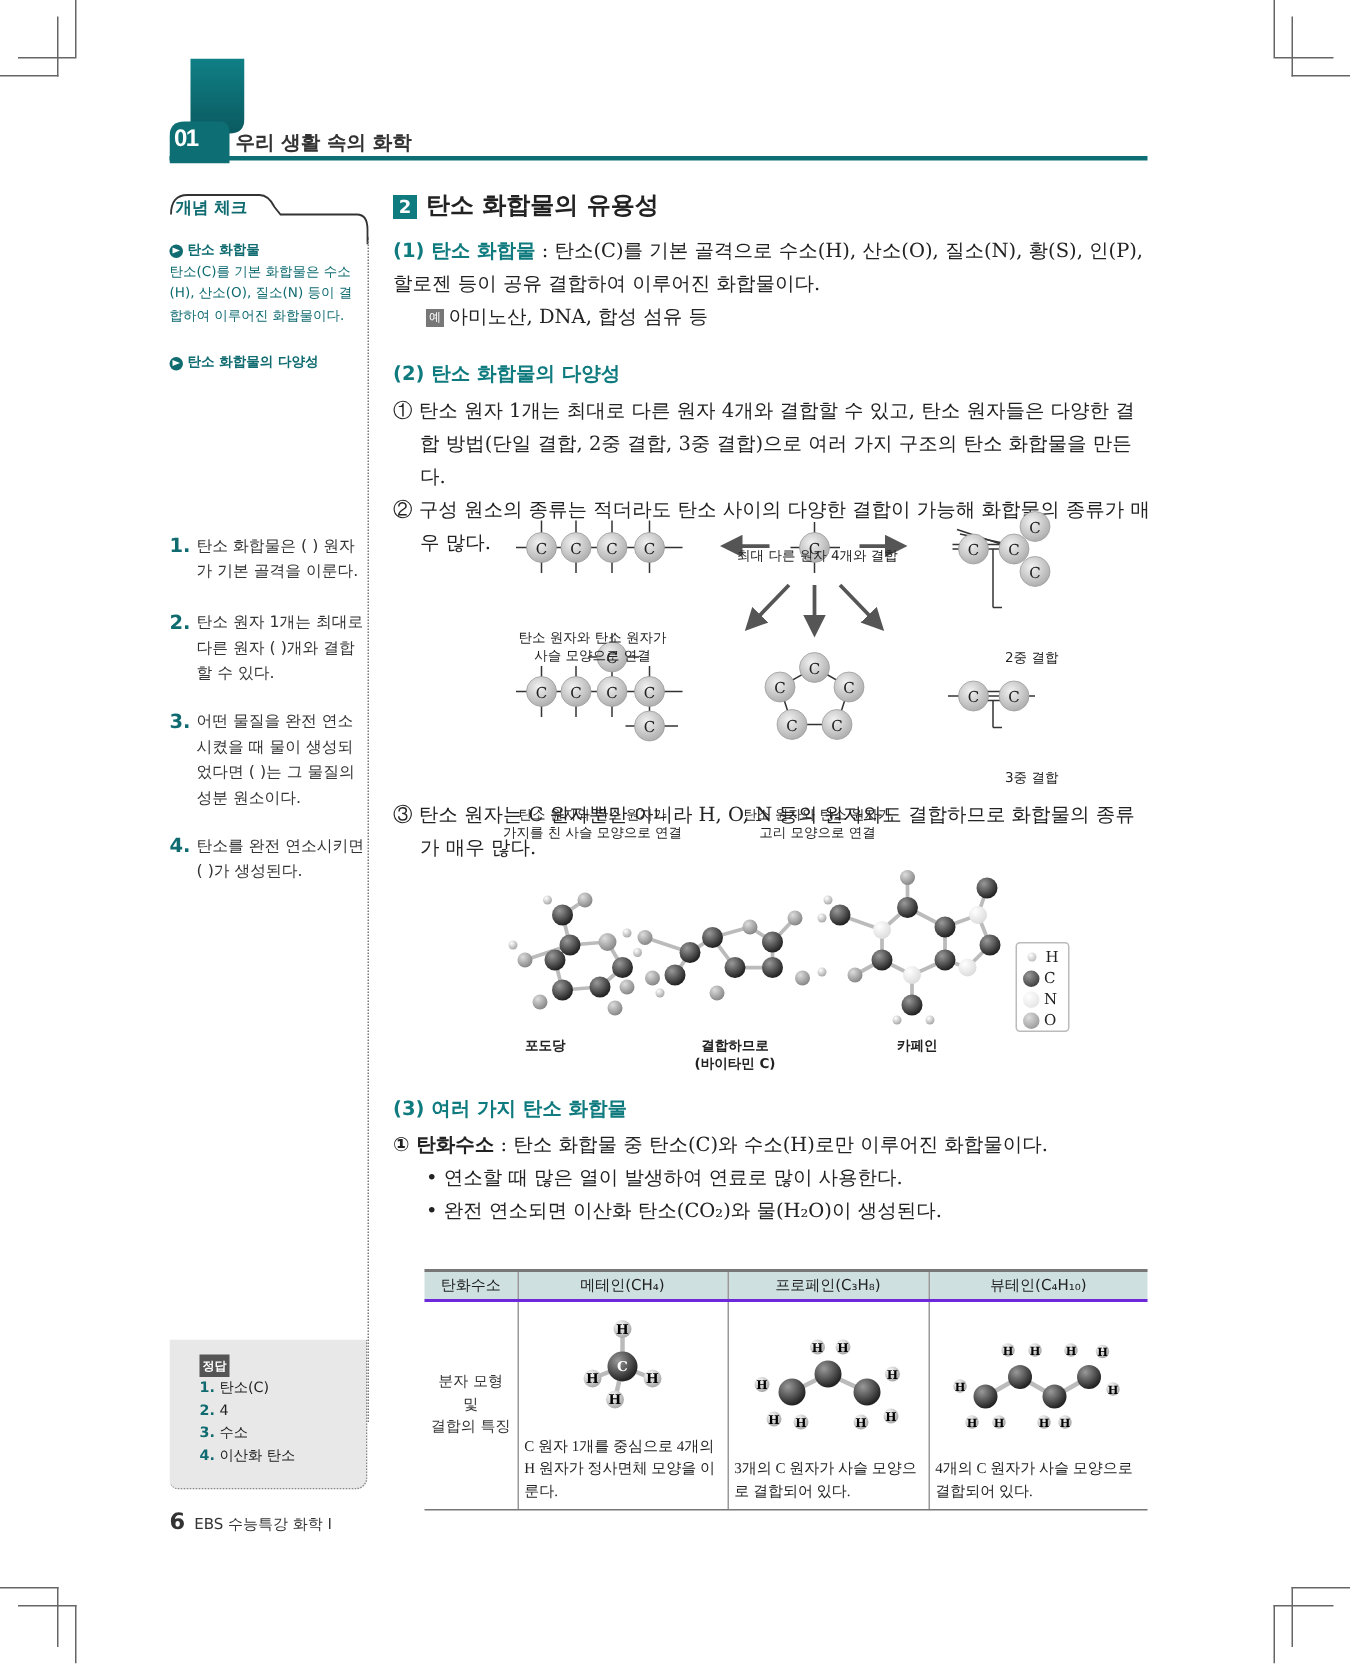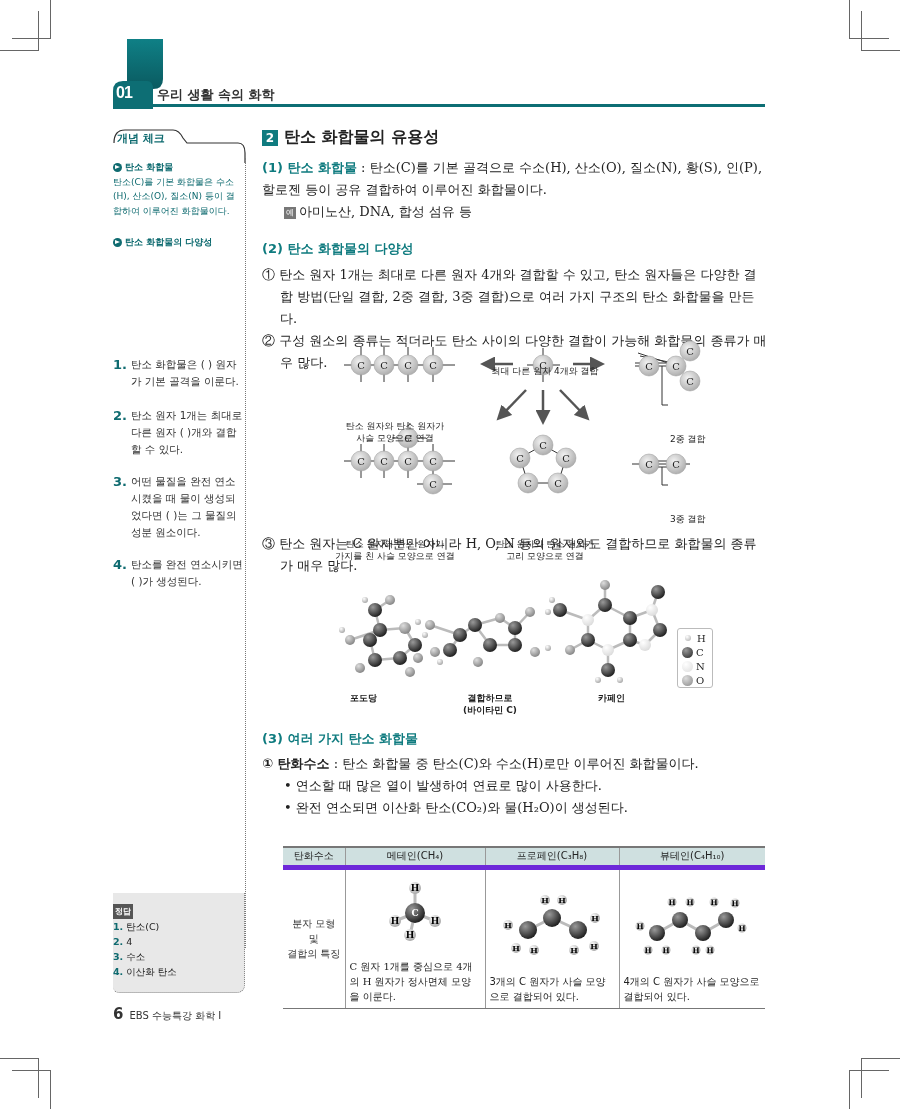--- a/index.html
+++ b/index.html
@@ -16,21 +16,21 @@
   .hdr-line { position: absolute; left: 113px; top: 104px; width: 652px; height: 3px; background: #0d6e74; }
   .sb-tab { position: absolute; left: 117px; top: 131px; font-size: 11px; font-weight: bold; color: #0f6b70; }
   .sb-dotted { position: absolute; left: 245px; top: 158px; width: 0; height: 790px; border-left: 1px dotted #777; }
   .sb-block { position: absolute; left: 113px; width: 128px; font-size: 9px; line-height: 14.5px; color: #0f6b70; }
   .sb-block .ttl { font-weight: bold; display: flex; align-items: center; gap: 3px; }
   .arrow-ic { display: inline-block; width: 9px; height: 9px; border-radius: 50%; background: #0f6b70; position: relative; }
   .arrow-ic::after { content: ""; position: absolute; left: 2px; top: 2px; border-left: 5px solid #fff; border-top: 2.5px solid transparent; border-bottom: 2.5px solid transparent; }
   .q { position: absolute; left: 113px; width: 130px; font-size: 10.5px; line-height: 17px; color: #333; }
   .q .n { position: absolute; left: 0; top: 0; font-weight: bold; color: #0f6b70; font-size: 13px; }
   .q .t { padding-left: 18px; display: block; }
-  .ans { position: absolute; left: 113px; top: 893px; width: 132px; height: 100px; background: #e8e8e8; border-radius: 0 0 8px 6px; border-bottom: 1px dotted #888; border-right: 1px dotted #888; padding: 10px 0; font-size: 9.5px; line-height: 15px; }
+  .ans { position: absolute; left: 113px; top: 893px; width: 132px; height: 100px; background: #e8e8e8; border-radius: 0 0 8px 6px; border-bottom: 1px dotted #888; border-right: 1px dotted #888; padding: 10px 20px; font-size: 9.5px; line-height: 15px; }
   .ans .badge { display: inline-block; background: #555; color: #fff; font-size: 8px; padding: 0 2px; font-weight: bold; }
   .ans .n { color: #0f6b70; font-weight: bold; }
 
   
   .ftr { position: absolute; left: 113px; top: 1005px; font-size: 10px; color: #333; display: flex; align-items: baseline; gap: 6px; }
   .ftr .pg { font-size: 15px; font-weight: bold; }
 
   
   .main { position: absolute; left: 262px; width: 505px; }
   .sec-title { top: 127px; font-size: 16px; font-weight: bold; display: flex; align-items: center; gap: 6px; color: #222; }
@@ -45,26 +45,26 @@
   .diagram { position: absolute; left: 330px; top: 330px; width: 400px; height: 200px; }
   .dlabel { position: absolute; font-size: 9px; color: #222; text-align: center; line-height: 12px; margin-top: 33px; }
 
   .mol-label { position: absolute; font-size: 9px; color: #222; text-align: center; line-height: 12px; font-weight: bold; }
   .legend { position: absolute; left: 677px; top: 628px; width: 36px; height: 60px; border: 1px solid #bbb; border-radius: 3px; background: #fff; font-size: 10px; padding: 2px 4px; }
   .legend .row { display: flex; align-items: center; gap: 3px; height: 14px; }
   .legend .dot { display: inline-block; border-radius: 50%; }
 
   
   .tbl { position: absolute; left: 283px; top: 846px; width: 482px; border-collapse: collapse; font-size: 10px; }
-  .tbl th { background: #cfe0e0; font-weight: normal; height: 20px; border-top: 2px solid #777; border-bottom: 5px solid #6d28d9; font-size: 10px; }
+  .tbl th { background: #cfe0e0; font-weight: normal; height: 20px; border-top: 2px solid #777; border-bottom: 2px solid #6d28d9; font-size: 10px; }
   .tbl th, .tbl td { border-left: 1px solid #999; }
   .tbl th:first-child, .tbl td:first-child { border-left: none; }
   .tbl td { vertical-align: bottom; border-bottom: 1px solid #777; padding: 3px 4px 4px; height: 138px; line-height: 15px; }
   .tbl td.rowh { vertical-align: middle; text-align: center; width: 60px; color: #333; line-height: 15px; }
-  .tbl .cap { font-size: 10px; color: #222; }
+  .tbl .cap { font-size: 10px; color: #222; font-family: Liberation Serif, serif; }
 </style>
 </head>
 <body>
 
 <div>
   <div class="crop" style="left:50px;top:0;width:1px;height:38px"></div>
   <div class="crop" style="left:12px;top:38px;width:39px;height:1px"></div>
   <div class="crop" style="left:38px;top:11px;width:1px;height:40px"></div>
   <div class="crop" style="left:0;top:50px;width:39px;height:1px"></div>
 

